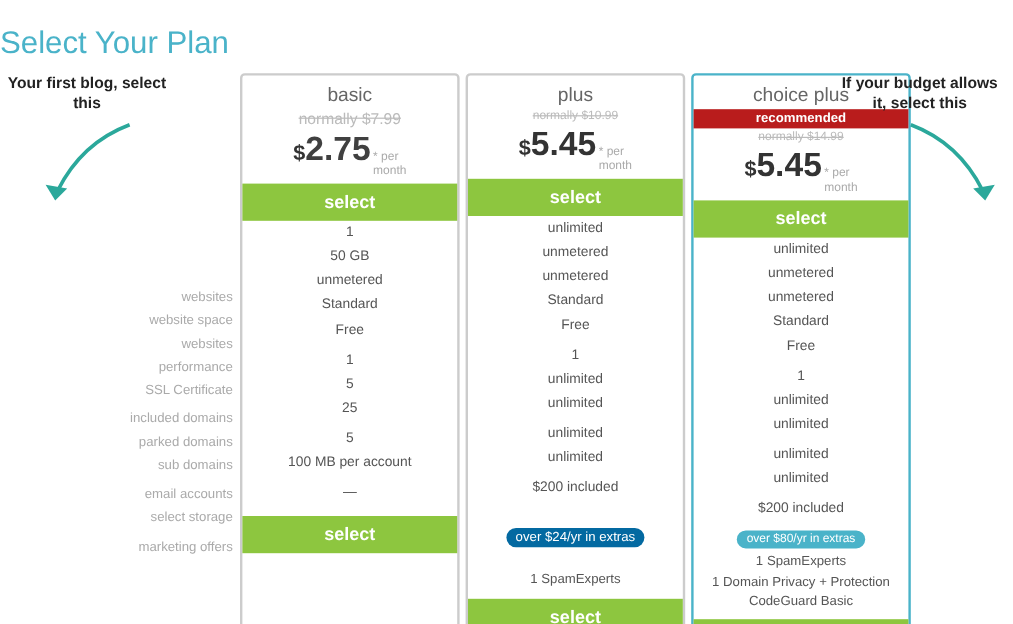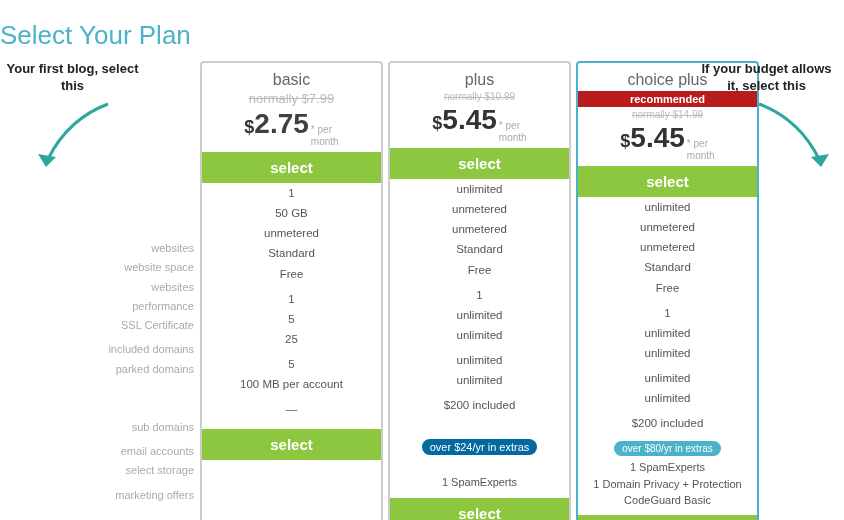--- a/index.html
+++ b/index.html
@@ -48,21 +48,21 @@
 
     <div style="display:flex; flex-direction:column; text-align:right; font-size:11px; color:#aaa; padding-right:6px; width:115px; flex-shrink:0; margin-top:178px;">
       <div style="line-height:1.75;">websites</div>
       <div style="line-height:1.75;">website space</div>
       <div style="line-height:1.75;">websites</div>
       <div style="line-height:1.75;">performance</div>
       <div style="line-height:1.75;">SSL Certificate</div>
       <div style="height:5px;"></div>
       <div style="line-height:1.75;">included domains</div>
       <div style="line-height:1.75;">parked domains</div>
-      <div style="line-height:1.75;margin-top:39px;">sub domains</div>
+      <div style="line-height:1.75;">sub domains</div>
       <div style="height:5px;"></div>
       <div style="line-height:1.75;">email accounts</div>
       <div style="line-height:1.75;">select storage</div>
       <div style="height:5px;"></div>
       <div style="line-height:1.75;">marketing offers</div>
     </div>
 
     <div style="display:flex; flex-direction:row; gap:5px;">
 
       <div style="width:183px; border:2px solid #ccc; border-radius:4px; text-align:center; background:#fff;">

